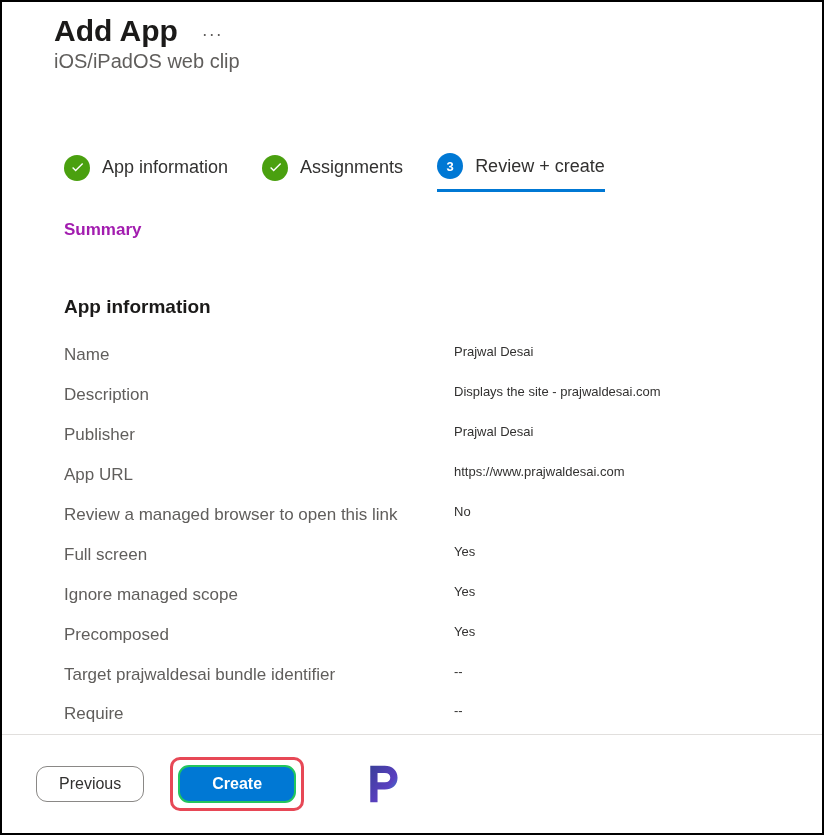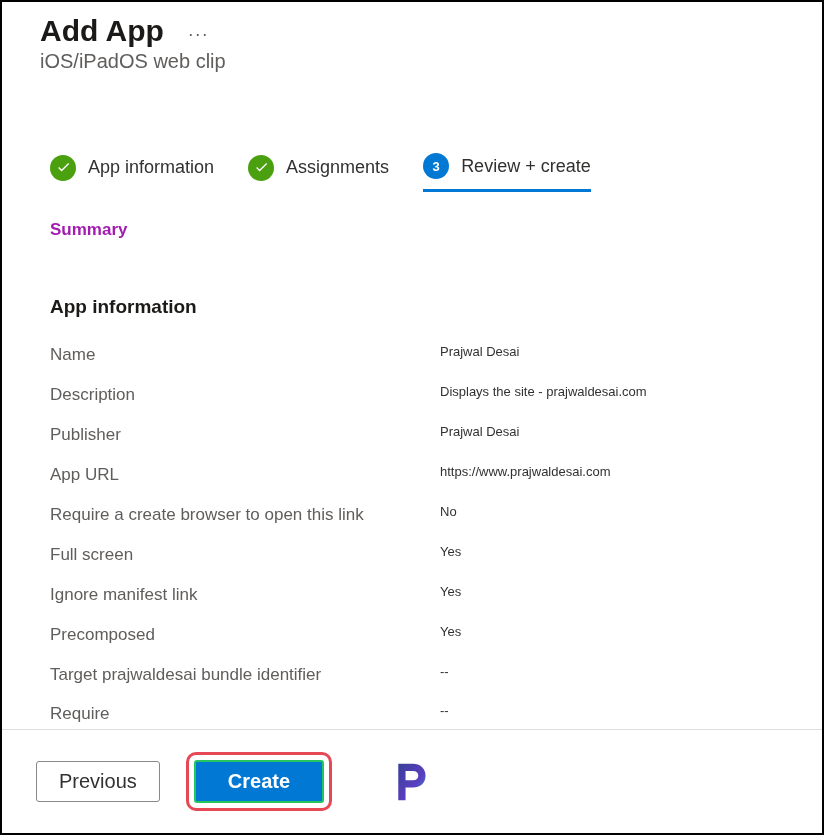--- a/index.html
+++ b/index.html
@@ -1,38 +1,38 @@
 <!DOCTYPE html>
 <html><head>
   <meta charset="utf-8">
   <style>
     * { margin: 0; padding: 0; box-sizing: border-box; }
     body { font-family: 'Segoe UI', Tahoma, sans-serif; background: #fff; color: #323130; }
-    .container { width: 824px; height: 835px; border: 2px solid #000; padding: 12px 20px 0 38px; position: relative; }
+    .container { width: 824px; height: 835px; border: 2px solid #000; padding: 12px 20px 0 52px; position: relative; }
     .header { display: flex; align-items: flex-start; gap: 24px; }
     .page-title { font-size: 30px; font-weight: 600; color: #1b1a19; }
     .more-icon { font-size: 18px; color: #605e5c; margin-top: 10px; letter-spacing: 1px; cursor: pointer; }
     .subtitle { font-size: 20px; color: #605e5c; margin-top: 2px; }
     .steps { display: flex; align-items: center; gap: 34px; margin-top: 80px; margin-left: 10px; }
     .step { display: flex; align-items: center; gap: 12px; padding-bottom: 10px; }
     .step.active { border-bottom: 3px solid #0078d4; }
     .step-icon { width: 26px; height: 26px; border-radius: 50%; display: flex; align-items: center; justify-content: center; flex-shrink: 0; }
     .step-complete { background: #4aa00f; }
     .step-complete svg { fill: #fff; width: 15px; height: 15px; }
     .step-current { background: #0078d4; color: #fff; font-size: 13px; font-weight: 600; }
     .step-label { font-size: 18px; color: #323130; }
     .step.active .step-label { font-weight: 400; }
     .section-heading { font-size: 17px; font-weight: 600; color: #a21caf; margin-top: 28px; margin-left: 10px; }
     .section-subheading { font-size: 19px; font-weight: 600; color: #1b1a19; margin-top: 56px; margin-left: 10px; }
     .info-rows { margin-top: 26px; margin-left: 10px; }
     .info-row { display: flex; margin-bottom: 17px; }
     .info-label { width: 390px; font-size: 17px; color: #605e5c; line-height: 1.35; padding-right: 10px; }
     .info-value { font-size: 13px; color: #323130; flex: 1; }
     .footer-bar { position: absolute; left: 0; right: 0; bottom: 0; border-top: 1px solid #e1dfdd; padding: 22px 34px; display: flex; align-items: center; gap: 26px; background: #fff; }
-    .btn { font-size: 20px; padding: 8px 22px; border-radius: 3px; cursor: pointer; font-family: inherit; }
+    .btn { font-size: 16px; padding: 8px 22px; border-radius: 11px; cursor: pointer; font-family: inherit; }
     .btn-secondary { background: #fff; border: 1px solid #8a8886; color: #323130; }
     .btn-primary { background: #0078d4; border: 2px solid #22c55e; color: #fff; font-weight: 600; padding: 8px 32px; }
     .highlight-ring { border: 3px solid #e74856; border-radius: 10px; padding: 5px; display: inline-flex; }
     .logo-p { display: flex; align-items: center; justify-content: center; width: 42px; height: 42px; margin-left: 32px; }
     .logo-p svg { width: 36px; height: 40px; }
   </style>
 </head>
 <body>
 
 <div class="container">
@@ -79,29 +79,29 @@
     </div>
     <div class="info-row">
       <div class="info-label">Publisher</div>
       <div class="info-value">Prajwal Desai</div>
     </div>
     <div class="info-row">
       <div class="info-label">App URL</div>
       <div class="info-value">https://www.prajwaldesai.com</div>
     </div>
     <div class="info-row">
-      <div class="info-label">Require a create browser to open this link</div>
+      <div class="info-label">Review a managed browser to open this link</div>
       <div class="info-value">No</div>
     </div>
     <div class="info-row">
       <div class="info-label">Full screen</div>
       <div class="info-value">Yes</div>
     </div>
     <div class="info-row">
-      <div class="info-label">Ignore manifest link</div>
+      <div class="info-label">Ignore managed scope</div>
       <div class="info-value">Yes</div>
     </div>
     <div class="info-row">
       <div class="info-label">Precomposed</div>
       <div class="info-value">Yes</div>
     </div>
     <div class="info-row">
       <div class="info-label">Target prajwaldesai bundle identifier</div>
       <div class="info-value">--</div>
     </div>

